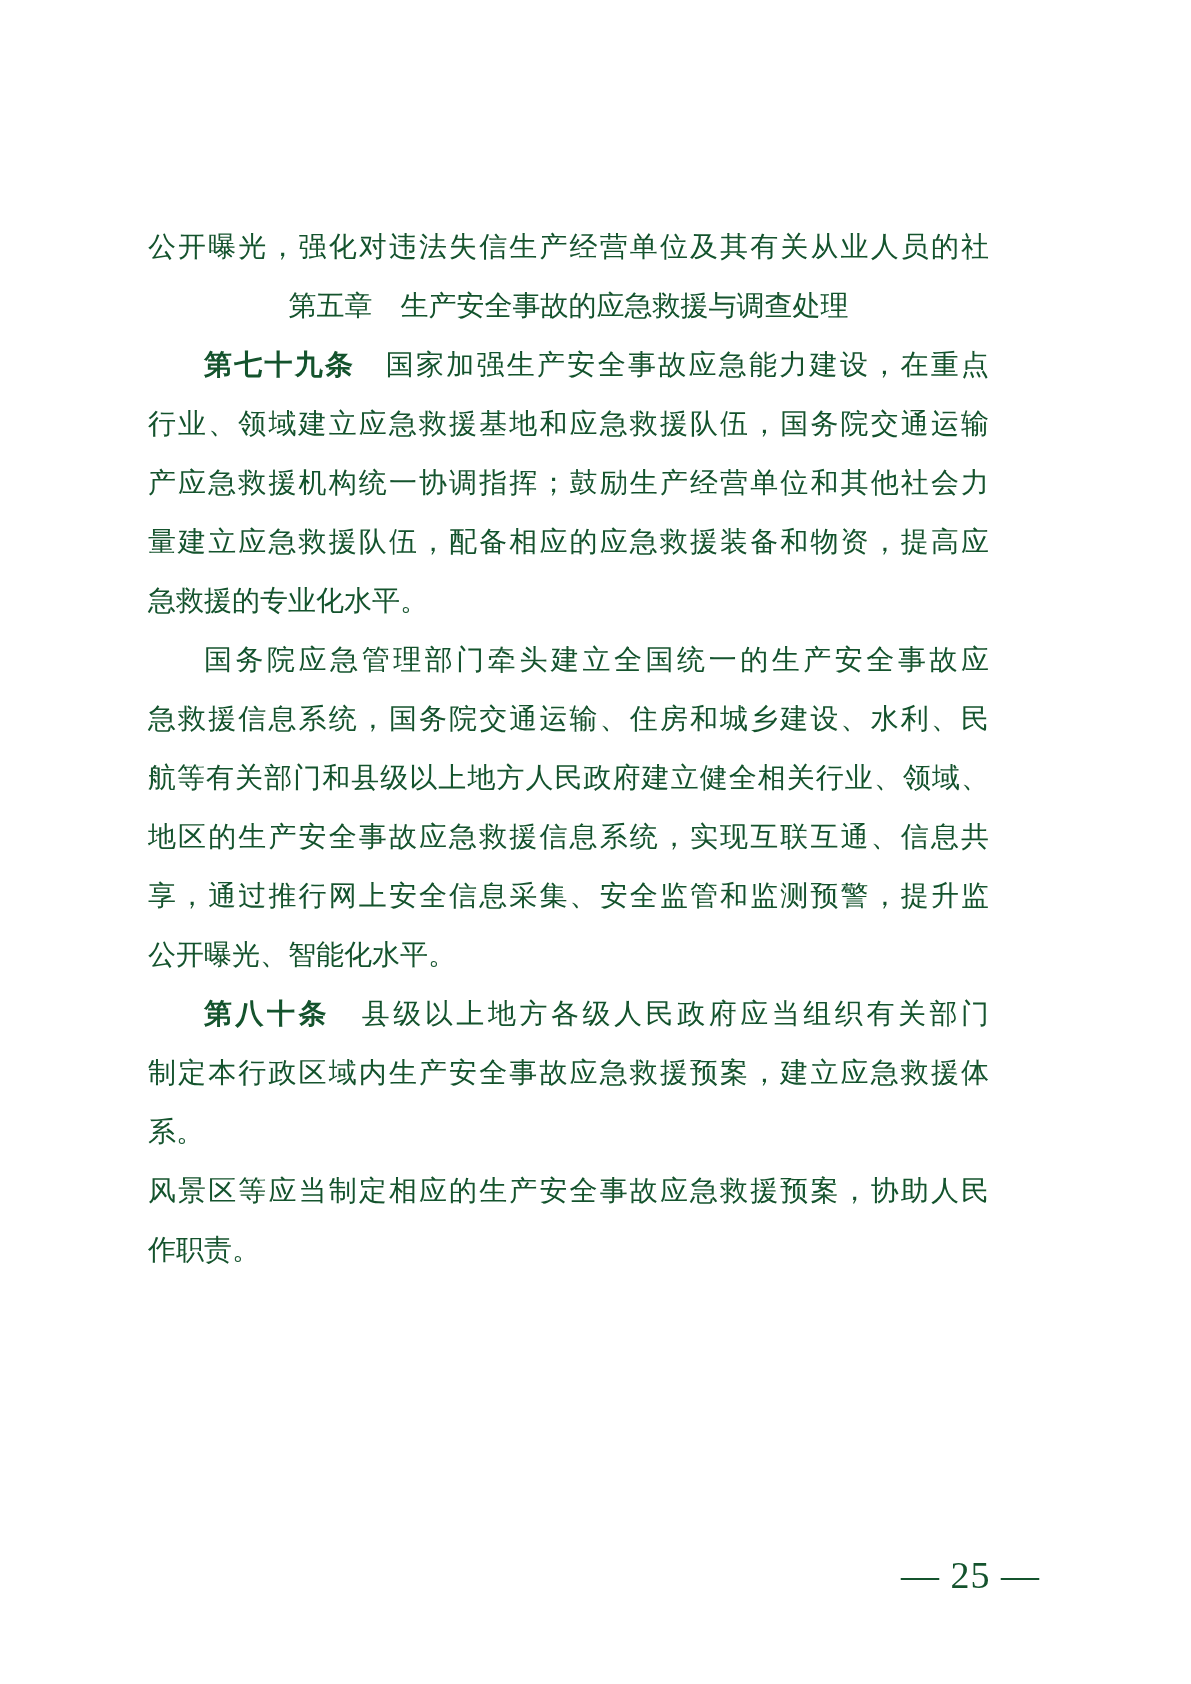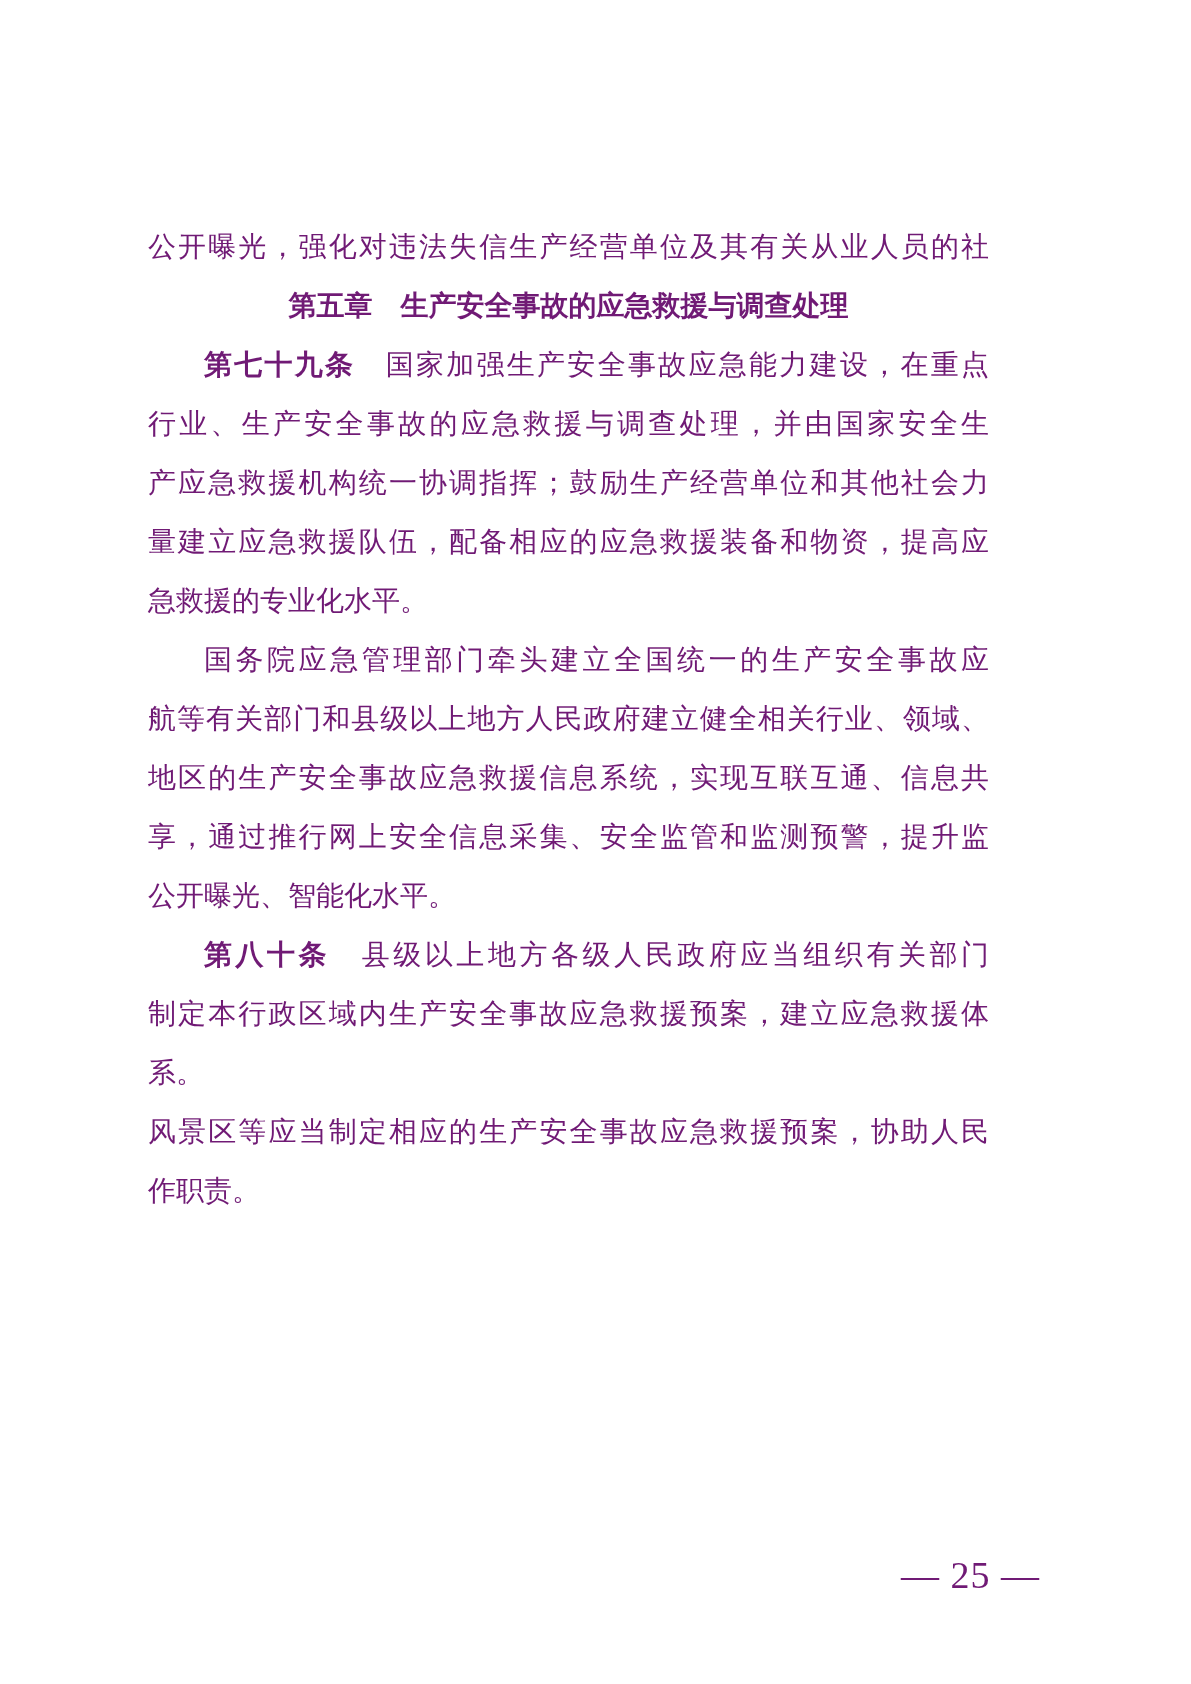--- a/index.html
+++ b/index.html
@@ -1,21 +1,21 @@
 <!DOCTYPE html>
 <html><head>
 <meta charset="utf-8">
 <style>
   html, body { margin: 0; padding: 0; background: #ffffff; }
   .page {
     position: relative;
     width: 1191px;
     height: 1684px;
     background: #ffffff;
-    color: #701a75;
+    color: #14532d;
     font-family: "Liberation Serif", "DejaVu Serif", serif;
     overflow: hidden;
   }
   .text-block {
     position: absolute;
     left: 148px;
     top: 217px;
     width: 841px;
     font-size: 28px;
   }
@@ -27,21 +27,21 @@
   }
   .line.end {
     text-align-last: left;
   }
   .line.indent {
     text-indent: 2em;
   }
   .heading {
     height: 59px;
     line-height: 59px;
-    font-weight: bold;
+    font-weight: normal;
     text-align: center;
     text-align-last: center;
   }
   .b { font-weight: bold; }
   .footer-pageno {
     position: absolute;
     top: 1556px;
     right: 151px;
     font-size: 38px;
     line-height: 38px;
@@ -53,26 +53,27 @@
 <body>
 
 <div class="page">
   <div class="text-block">
 
     <div class="line">公开曝光，强化对违法失信生产经营单位及其有关从业人员的社</div>
 
     <div class="heading">第五章　生产安全事故的应急救援与调查处理</div>
 
     <div class="line indent"><span class="b">第七十九条</span><span>　国家加强生产安全事故应急能力建设，在重点</span></div>
-    <div class="line">行业、生产安全事故的应急救援与调查处理，并由国家安全生</div>
+    <div class="line">行业、领域建立应急救援基地和应急救援队伍，国务院交通运输</div>
     <div class="line">产应急救援机构统一协调指挥；鼓励生产经营单位和其他社会力</div>
     <div class="line">量建立应急救援队伍，配备相应的应急救援装备和物资，提高应</div>
     <div class="line end">急救援的专业化水平。</div>
 
     <div class="line indent">国务院应急管理部门牵头建立全国统一的生产安全事故应</div>
+    <div class="line">急救援信息系统，国务院交通运输、住房和城乡建设、水利、民</div>
     <div class="line">航等有关部门和县级以上地方人民政府建立健全相关行业、领域、</div>
     <div class="line">地区的生产安全事故应急救援信息系统，实现互联互通、信息共</div>
     <div class="line">享，通过推行网上安全信息采集、安全监管和监测预警，提升监</div>
     <div class="line end">公开曝光、智能化水平。</div>
 
     <div class="line indent"><span class="b">第八十条</span><span>　县级以上地方各级人民政府应当组织有关部门</span></div>
     <div class="line">制定本行政区域内生产安全事故应急救援预案，建立应急救援体</div>
     <div class="line end">系。</div>
 
     <div class="line">风景区等应当制定相应的生产安全事故应急救援预案，协助人民</div>

